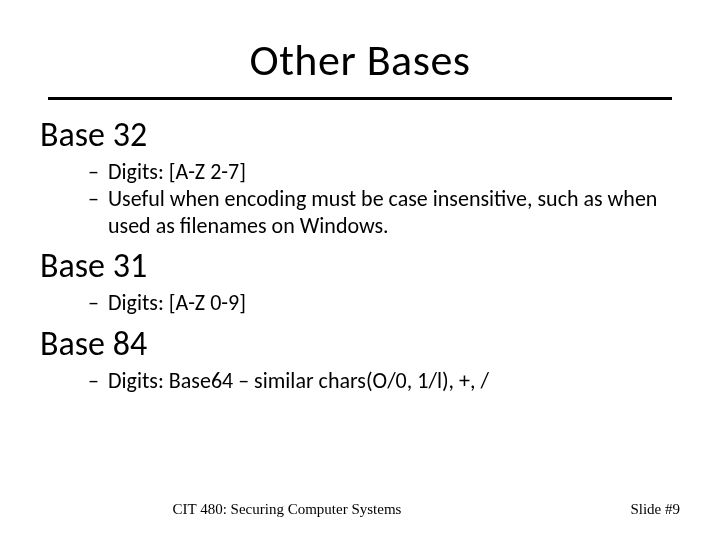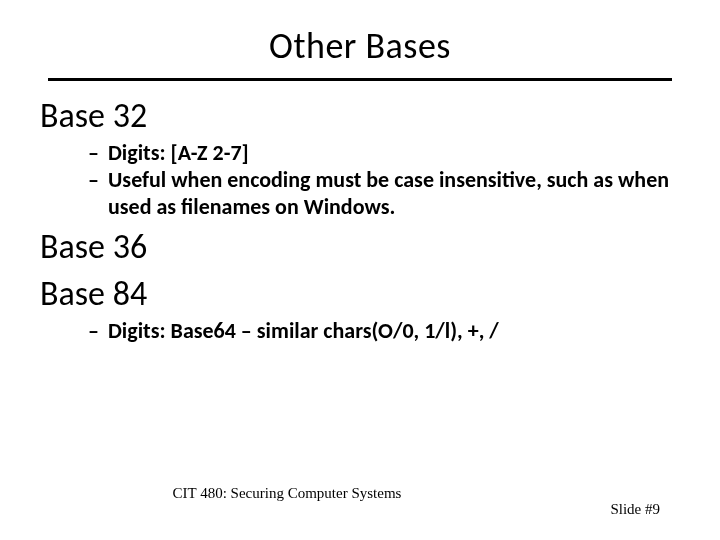--- a/index.html
+++ b/index.html
@@ -15,23 +15,23 @@
   }
   .slide {
     box-sizing: border-box;
     width: 720px;
     height: 540px;
     padding: 20px 40px 0 40px;
     position: relative;
   }
   .title {
     text-align: center;
-    font-size: 36px;
+    font-size: 44px;
     font-weight: 400;
-    margin: 4px 0 10px 0;
+    margin: 13px 0 10px 0;
     letter-spacing: 0.5px;
   }
   .title-rule {
     border: none;
     border-top: 3px solid #000;
     margin: 0 8px 14px 8px;
   }
   .section-heading {
     font-size: 34px;
     font-weight: 400;
@@ -41,21 +41,20 @@
     list-style: none;
     padding: 0 0 0 48px;
     margin: 0 0 6px 0;
   }
   .bullets li {
     position: relative;
     font-size: 22px;
     line-height: 1.22;
     padding-left: 20px;
     margin: 0;
-    font-weight: bold;
   }
   .bullets li::before {
     content: "–";
     position: absolute;
     left: 0;
     top: 0;
   }
   .footer {
     position: absolute;
     bottom: 22px;
@@ -64,42 +63,45 @@
     box-sizing: border-box;
     padding: 0 56px 0 0;
     font-family: "Times New Roman", Times, serif;
     font-size: 15px;
   }
   .footer-center {
     position: absolute;
     left: 0;
     width: 574px;
     text-align: center;
-    bottom: 16px;
+    bottom: 0;
   }
   .footer-right {
     position: absolute;
-    right: 60px;
+    right: 40px;
     bottom: 0;
   }
 </style>
 </head>
 <body>
 
 <div class="slide">
   <div class="title">Other Bases</div>
   <hr class="title-rule">
 
   <div class="section-heading">Base 32</div>
   <ul class="bullets">
     <li>Digits: [A-Z 2-7]</li>
     <li>Useful when encoding must be case insensitive, such as when used as filenames on Windows.</li>
   </ul>
 
-  <div class="section-heading">Base 36</div>
+  <div class="section-heading">Base 31</div>
+  <ul class="bullets">
+    <li>Digits: [A-Z 0-9]</li>
+  </ul>
 
   <div class="section-heading">Base 84</div>
   <ul class="bullets">
     <li>Digits: Base64 – similar chars(O/0, 1/l), +, /</li>
   </ul>
 
   <div class="footer">
     <div class="footer-center">CIT 480: Securing Computer Systems</div>
     <div class="footer-right">Slide #9</div>
   </div>

